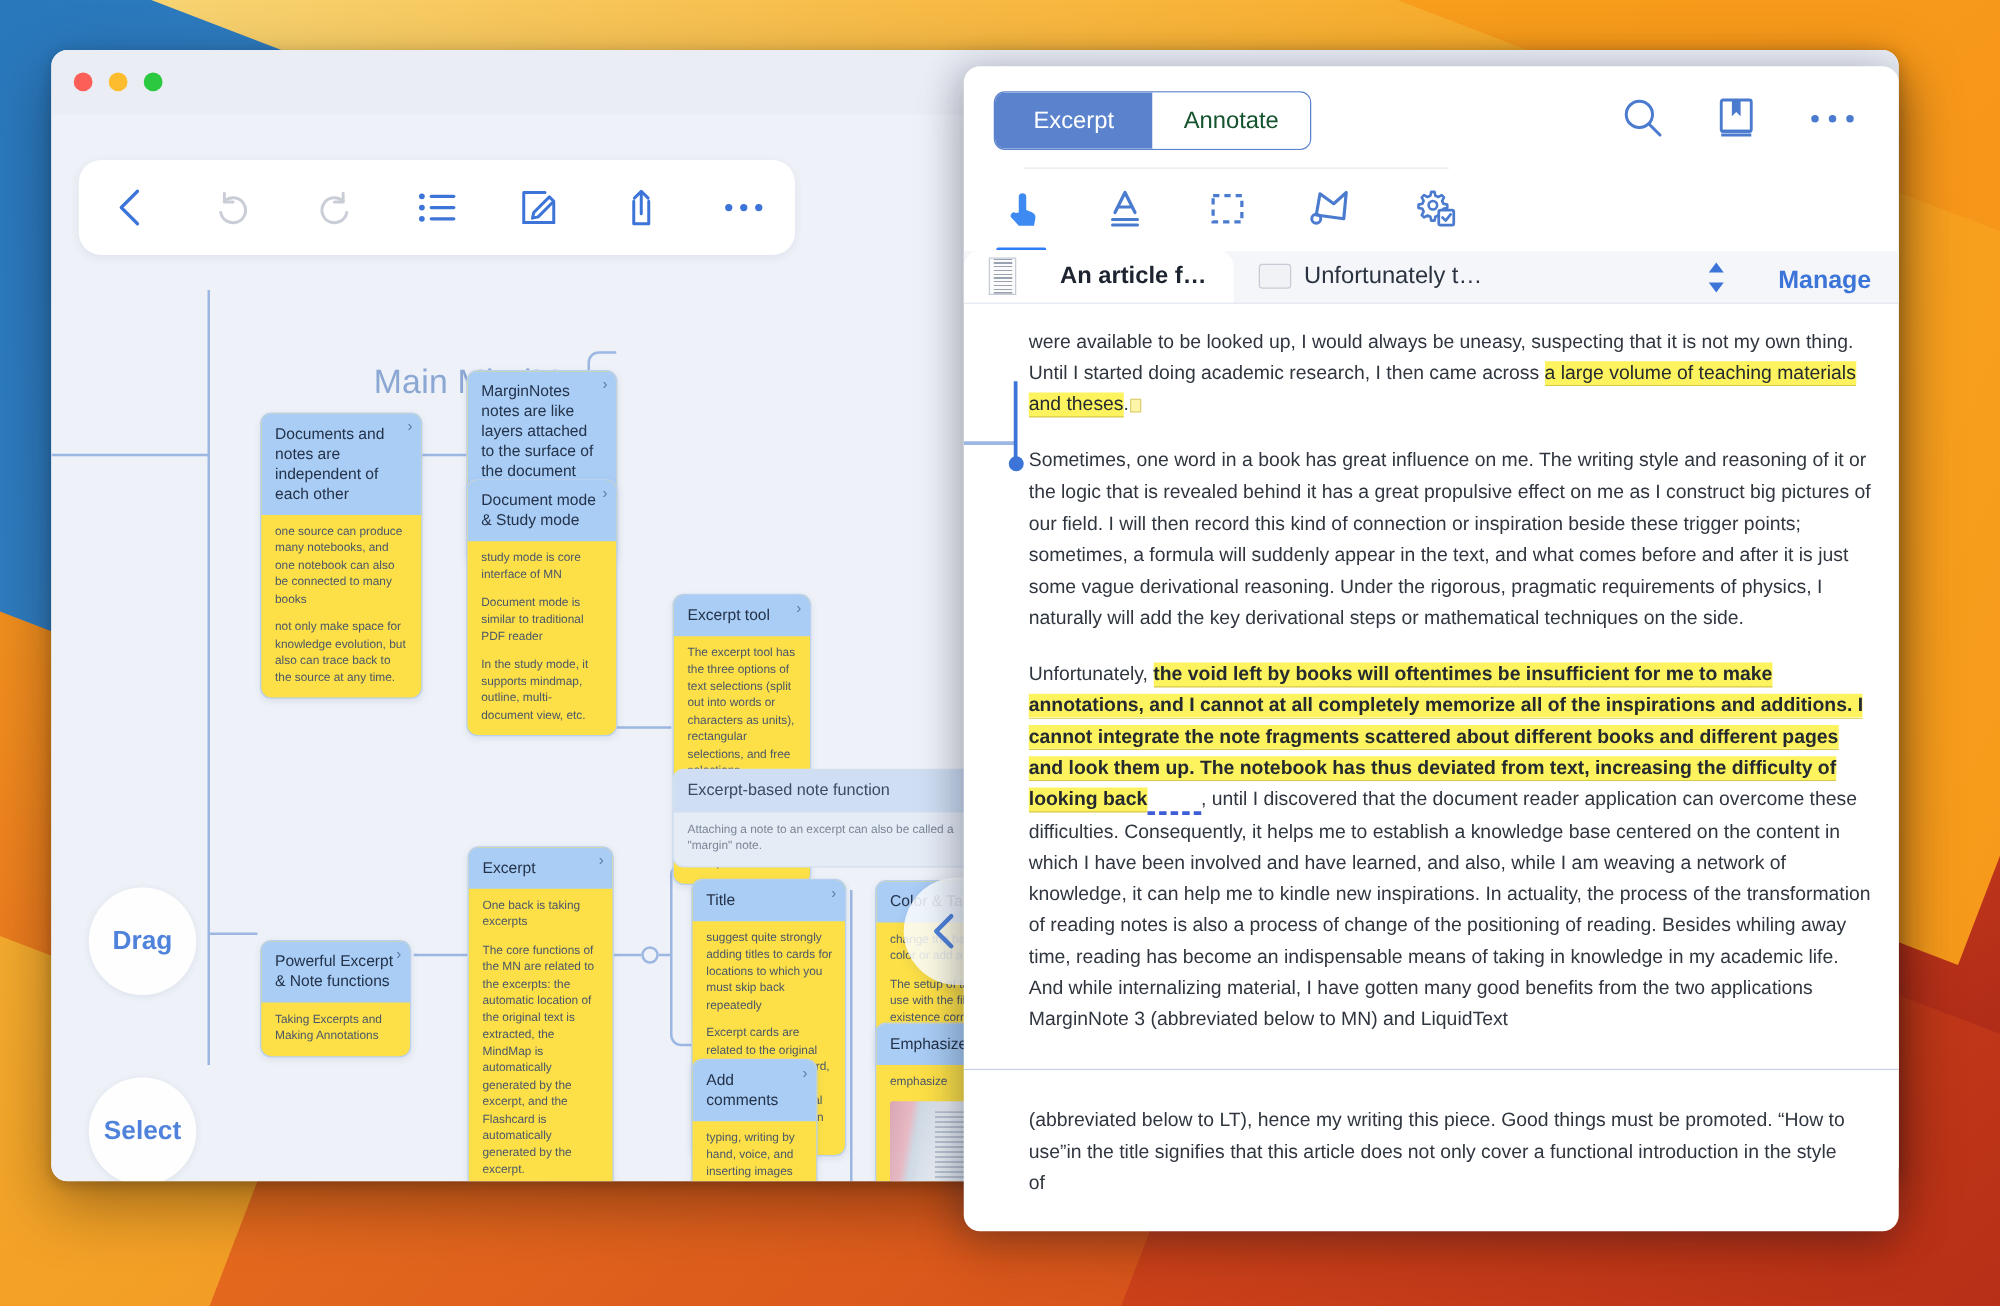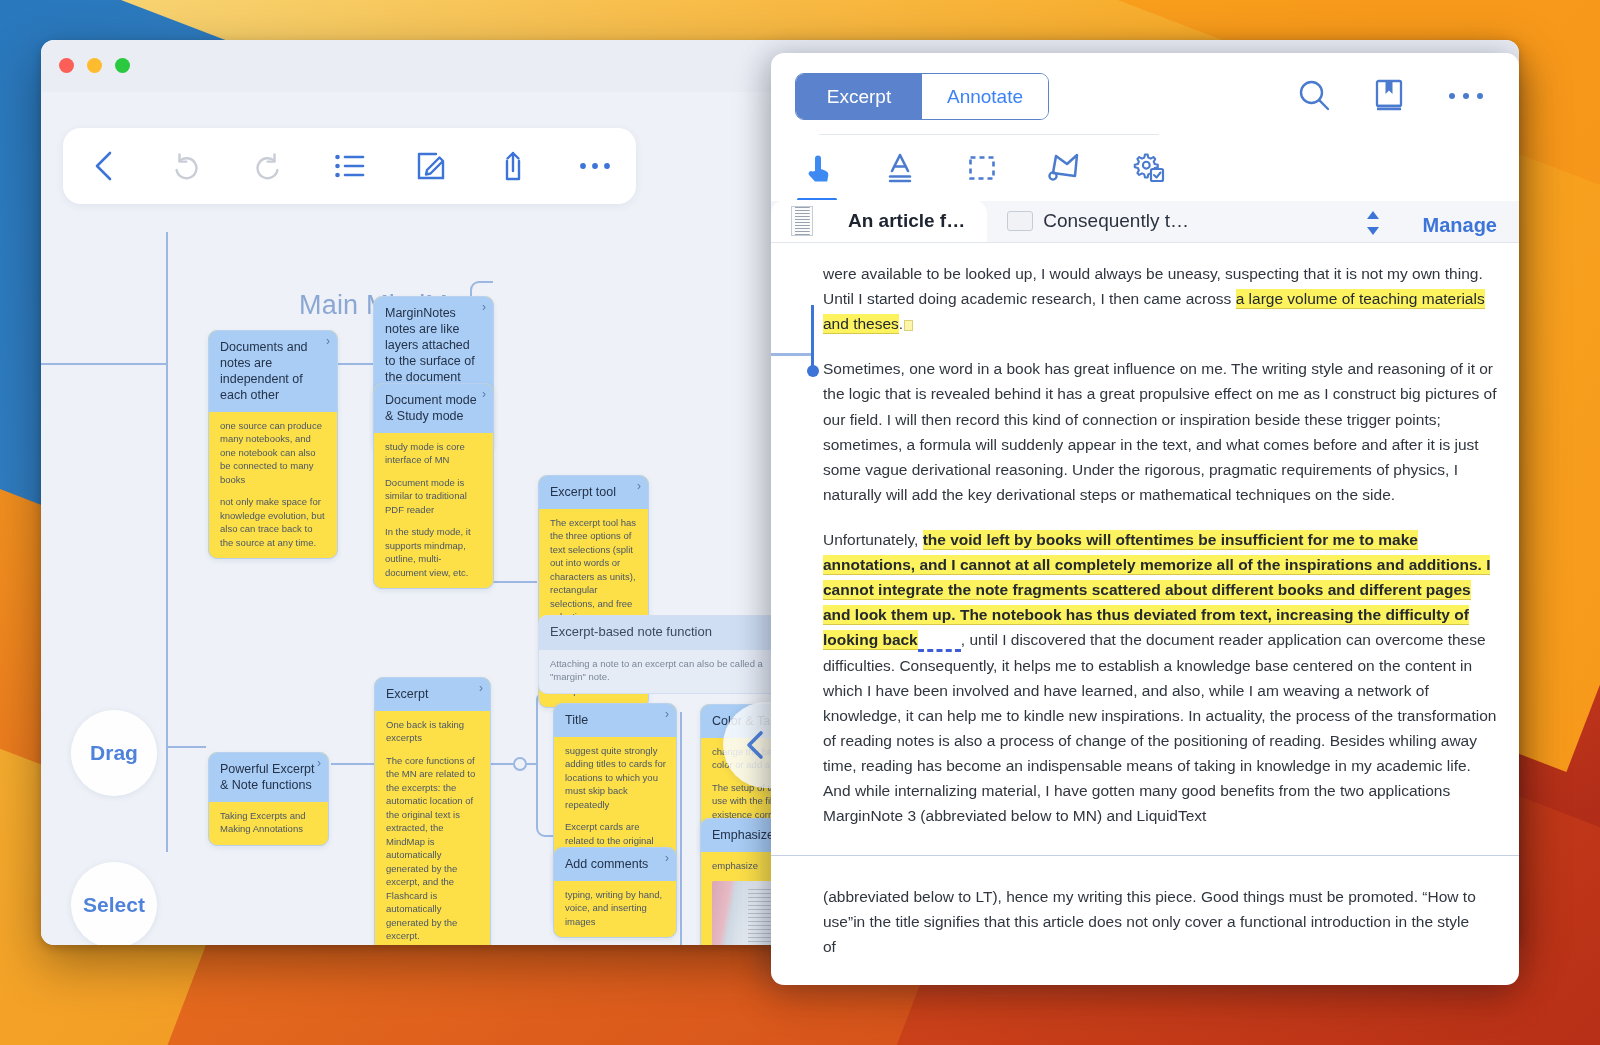--- a/index.html
+++ b/index.html
@@ -222,21 +222,21 @@
     height: 47px;
     width: 254px;
   }
   #segmented div {
     flex: 1;
     display: flex; align-items: center; justify-content: center;
     font-size: 19px;
     cursor: pointer;
   }
   #seg-excerpt { background: #5b83cd; color: #ffffff; }
-  #seg-annotate { background: #ffffff; color: #3b82f6; }
+  #seg-annotate { background: #ffffff; color: #14532d; }
 
   .rt-icons { margin-left: auto; display: flex; align-items: center; gap: 42px; padding-right: 10px;}
   .rt-icons > span { cursor: pointer; display:block; }
 
   #rt-divider {
     margin: 14px 24px 0 24px;
     border-bottom: 1px solid #e3e7ee;
     width: 340px;
   }
 
@@ -473,21 +473,21 @@
 
     <div class="mcard" style="left:512px; top:611px; width:124px;">
       <div class="mcard-head">Title</div>
       <span class="mcard-chev">›</span>
       <div class="mcard-body">
         <p>suggest quite strongly adding titles to cards for locations to which you must skip back repeatedly</p>
         <p>Excerpt cards are related to the original text. Clicking on a card, you can quickly link back up to the original text. Actually, they can serve as a bookmark</p>
       </div>
     </div>
 
-    <div class="mcard" style="left:512px; top:755px; width:124px;">
+    <div class="mcard" style="left:512px; top:755px; width:101px;">
       <div class="mcard-head">Add comments</div>
       <span class="mcard-chev">›</span>
       <div class="mcard-body">
         <p>typing, writing by hand, voice, and inserting images</p>
       </div>
     </div>
 
     <div class="mcard" style="left:659px; top:612px; width:124px;">
       <div class="mcard-head">Color &amp; Tag</div>
       <span class="mcard-chev">›</span>
@@ -653,21 +653,21 @@
     </div>
   </div>
 
   <div id="tabs-bar">
     <div class="doc-tab active">
       <span class="tab-thumb"></span>
       <span>An article f…</span>
     </div>
     <div class="doc-tab inactive">
       <span class="tab-thumb blank"></span>
-      <span>Consequently t…</span>
+      <span>Unfortunately t…</span>
     </div>
     <div id="tabs-right">
       <span>
         <svg width="20" height="30" viewBox="0 0 20 30">
           <path d="M10 3 L16 11 H4 Z" fill="#3d74d8"></path>
           <path d="M10 27 L16 19 H4 Z" fill="#3d74d8"></path>
         </svg>
       </span>
       <span id="manage-btn">Manage</span>
     </div>

